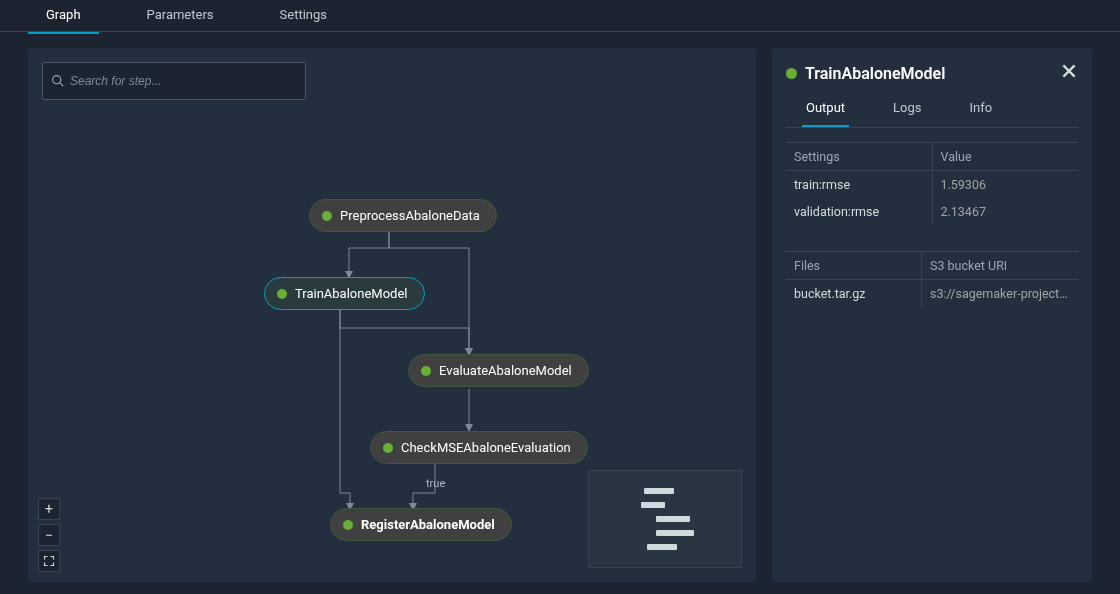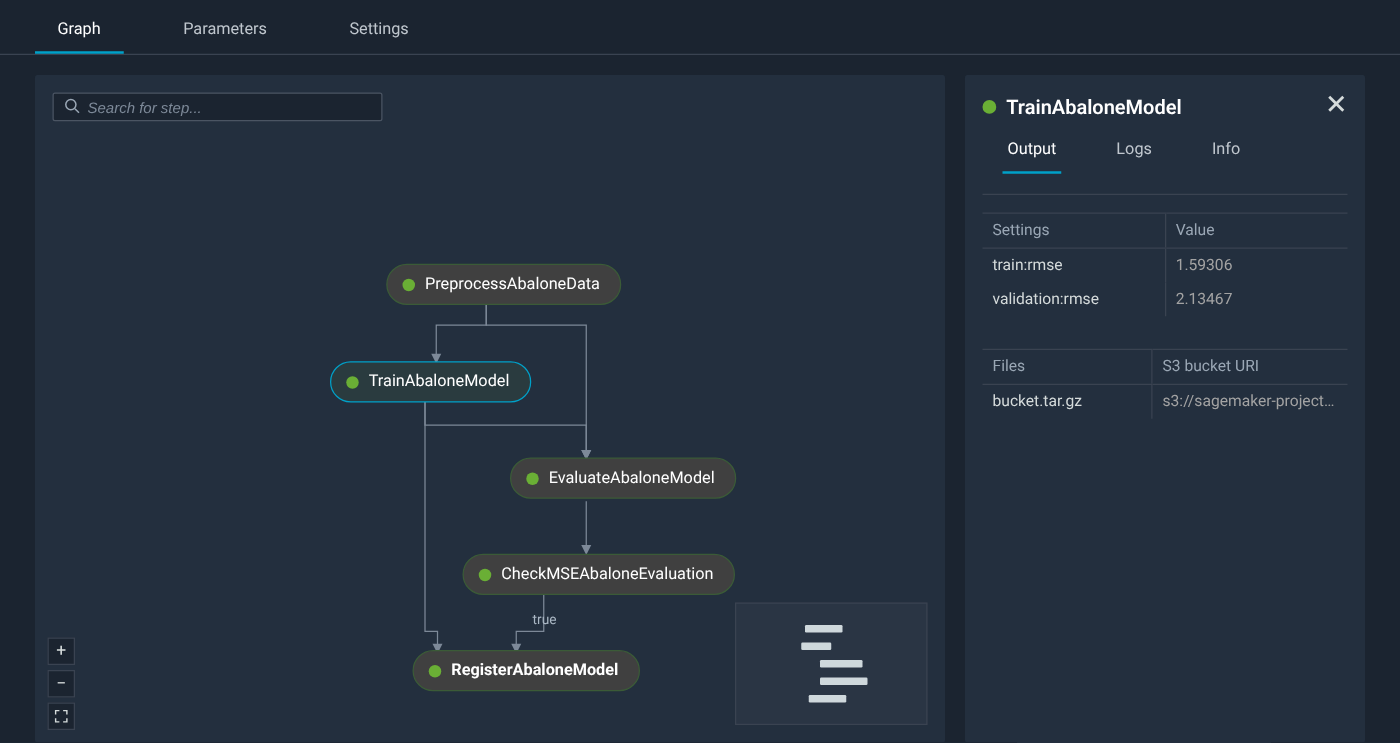--- a/index.html
+++ b/index.html
@@ -8,22 +8,22 @@
     background: #1b2430;
     font-family: -apple-system, BlinkMacSystemFont, "Segoe UI", Roboto, Arial, sans-serif;
     color: #d5dbdb;
     overflow: hidden;
   }
   .tabs-top {
     display: flex;
     gap: 0;
     padding: 0 28px;
     border-bottom: 1px solid #3a4351;
-    height: 44px;
-    align-items: flex-end;
+    height: 32px;
+    align-items: center;
   }
   .tabs-top .tab {
     padding: 10px 18px 10px 18px;
     font-size: 13px;
     color: #c0c7ce;
     cursor: pointer;
     border-bottom: 2px solid transparent;
     margin-right: 30px;
   }
   .tabs-top .tab.active {
@@ -40,21 +40,21 @@
     flex: 1;
     background: #232f3e;
     position: relative;
     border-radius: 2px;
     overflow: hidden;
   }
   .search-wrap {
     position: absolute;
     top: 14px; left: 14px;
     width: 264px;
-    height: 23px;
+    height: 38px;
     background: #1b2430;
     border: 1px solid #4b5563;
     border-radius: 2px;
     display: flex;
     align-items: center;
     padding: 0 8px;
     gap: 6px;
   }
   .search-wrap svg { flex: none; }
   .search-wrap input {
@@ -189,21 +189,21 @@
     border-radius: 50%;
   }
   .close-icon {
     cursor: pointer;
     color: #d5dbdb;
   }
   .sub-tabs {
     display: flex;
     gap: 40px;
     border-bottom: 1px solid #3a4351;
-    padding: 0 0 16px 16px;
+    padding: 0 0 0 16px;
     margin-bottom: 14px;
   }
   .sub-tabs .stab {
     font-size: 13px;
     padding: 10px 4px;
     color: #c0c7ce;
     cursor: pointer;
     border-bottom: 2px solid transparent;
   }
   .sub-tabs .stab.active {

